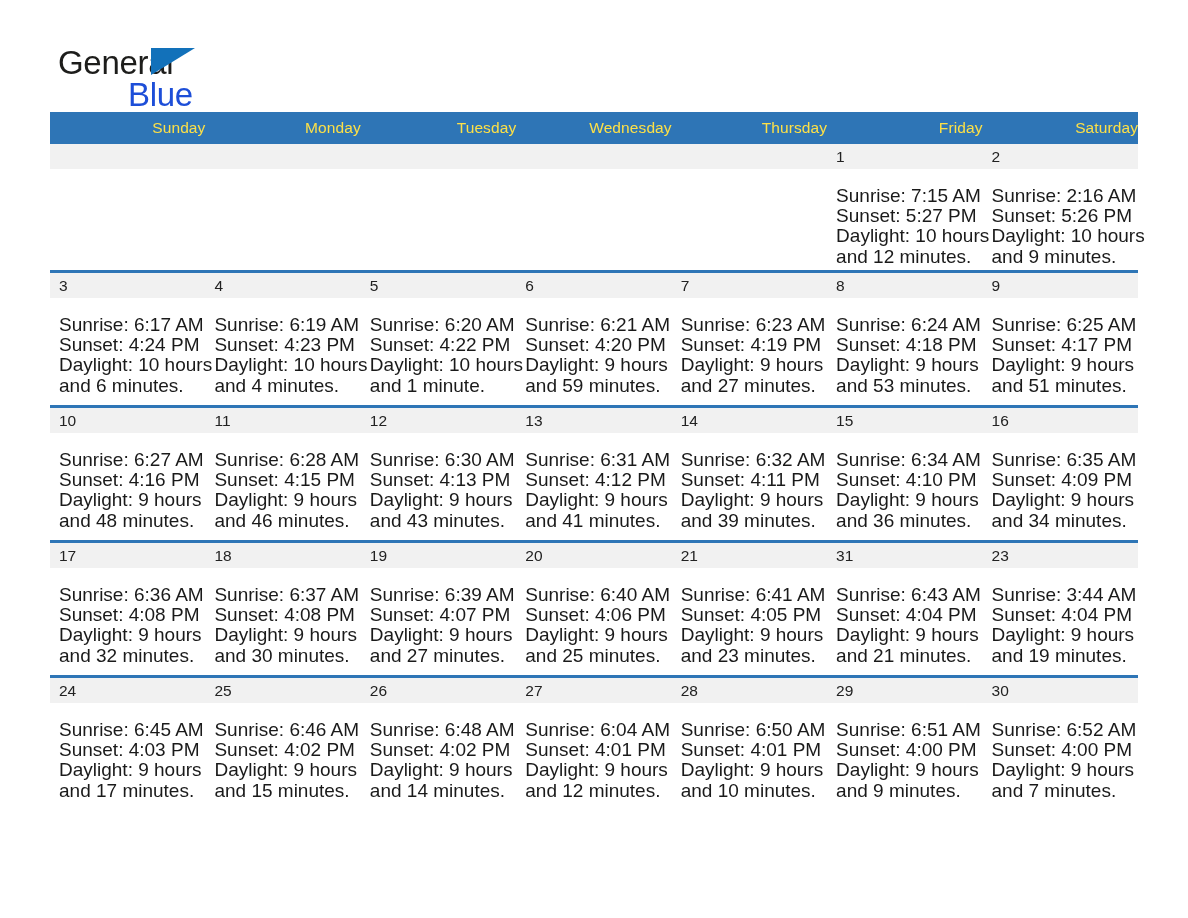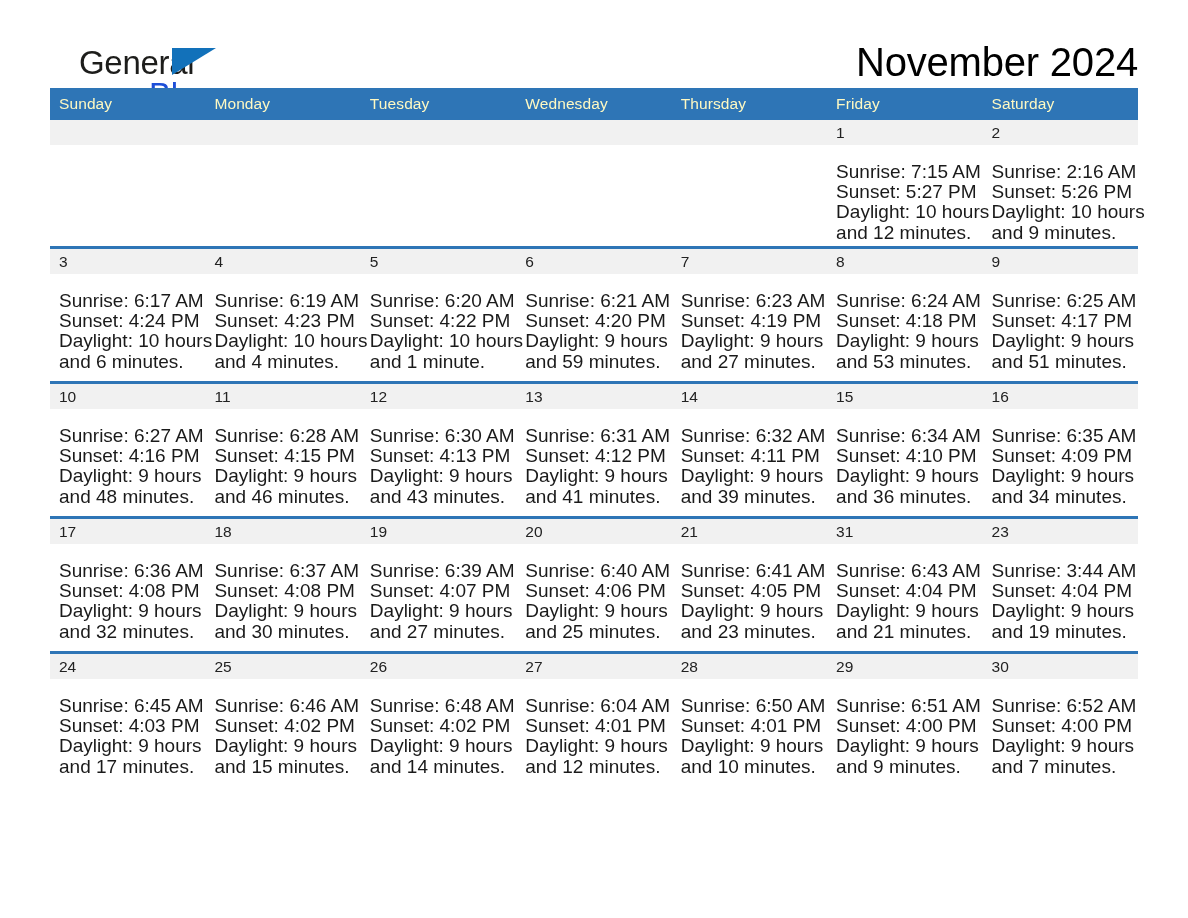--- a/index.html
+++ b/index.html
@@ -19,22 +19,21 @@
     position: relative;
     width: 1188px;
     height: 918px;
     box-sizing: border-box;
     padding: 0 50px;
   }
 
   
   .topbar {
     position: relative;
-    height: 88px;
-    margin-left: 21px;
+    height: 112px;
   }
   .logo {
     position: absolute;
     left: 8px;
     top: 46px;
     width: 280px;
     height: 70px;
   }
   .logo-line1 {
     position: relative;
@@ -89,24 +88,24 @@
 
   
   .calendar {
     position: relative;
     width: 1088px;
     border-collapse: collapse;
     table-layout: fixed;
   }
   .weekday-row th {
     background: #2e75b6;
-    color: #fef9c3;
+    color: #fde047;
     font-size: 15.5px;
     font-weight: normal;
-    text-align: left;
+    text-align: right;
     padding: 7px 0 7px 9px;
     height: 18px;
     vertical-align: middle;
     letter-spacing: 0.1px;
   }
   .week-row td {
     vertical-align: top;
     padding: 0;
     width: 155.4px;
     border-top: 3px solid #2e75b6;
@@ -141,24 +140,20 @@
 </head>
 <body>
 
 <div class="page">
 
   <div class="topbar">
     <div class="logo">
       <span class="logo-line1">General</span>
       <span class="logo-tri"></span>
       <span class="logo-line2">Blue</span>
-    </div>
-    <div class="title-block">
-      <h1 class="cal-title">November 2024</h1>
-      <h2 class="cal-subtitle">Palermo, Maine, United States</h2>
     </div>
   </div>
 
   <table class="calendar">
     <thead>
       <tr class="weekday-row">
         <th>Sunday</th>
         <th>Monday</th>
         <th>Tuesday</th>
         <th>Wednesday</th>

